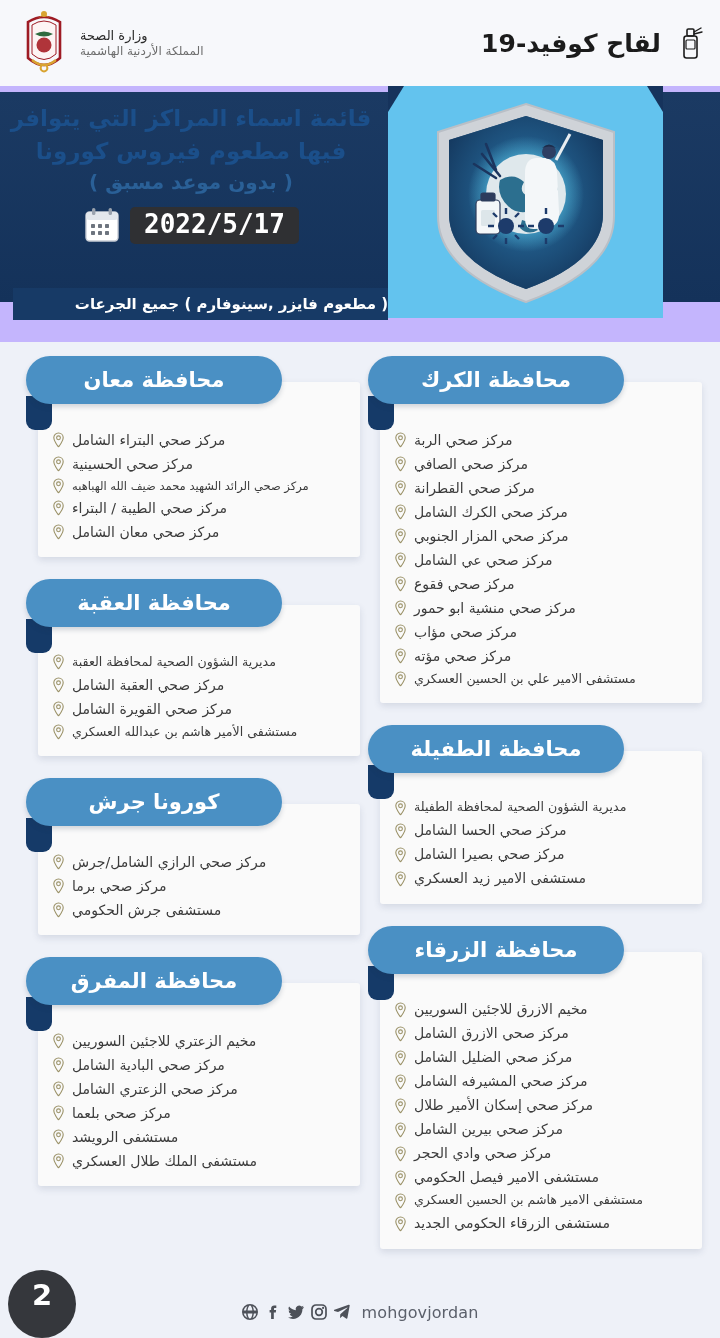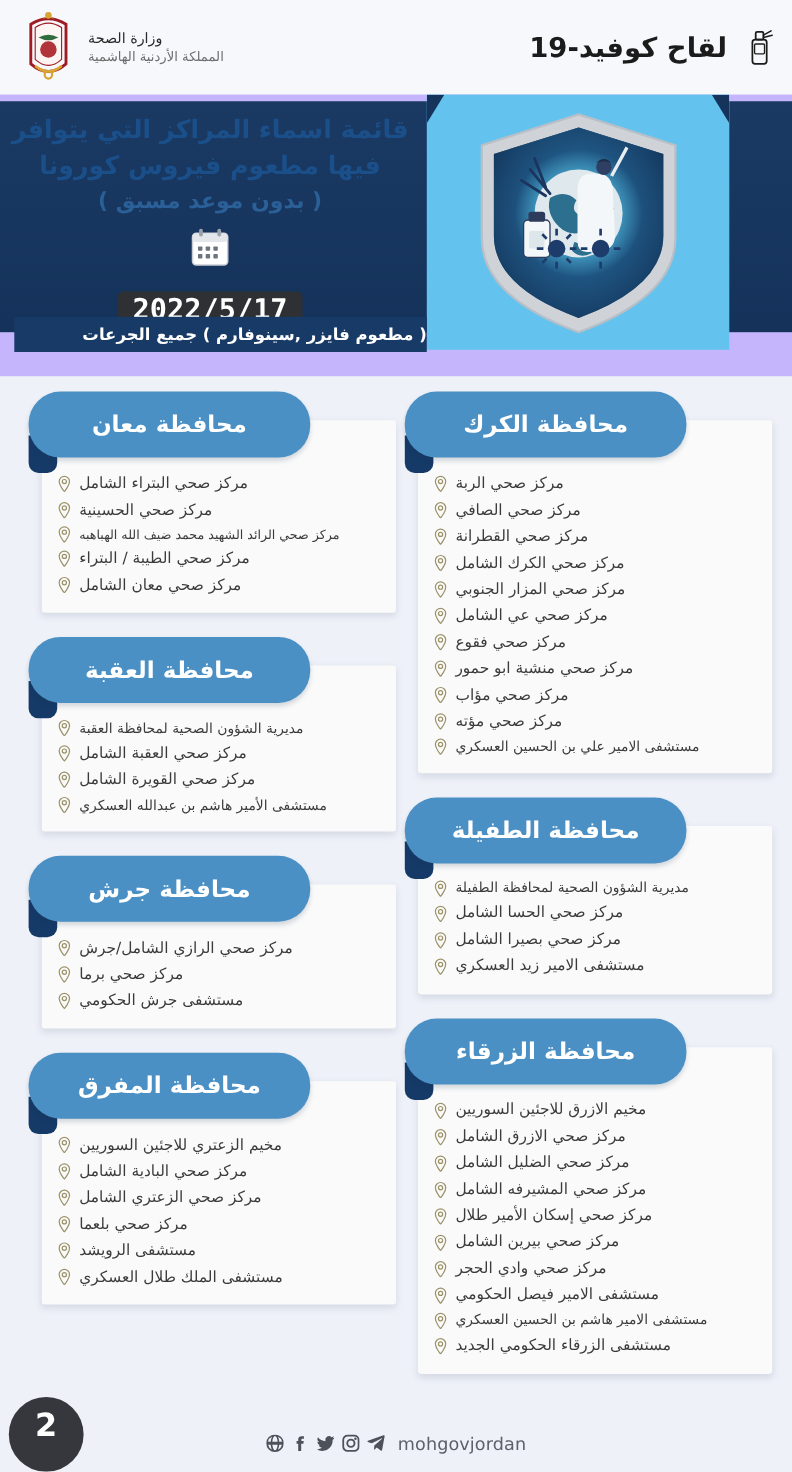--- a/index.html
+++ b/index.html
@@ -113,23 +113,22 @@
     color: #2a6097;
     font-size: 20px;
     font-weight: bold;
     line-height: 1.5;
   }
   .date-row {
     margin-top: 9px;
     display: flex;
     align-items: center;
     justify-content: center;
-    gap: 21px;
+    gap: 9px;
     direction: ltr;
-    flex-direction: column;
   }
   .cal-icon { width: 38px; height: 38px; display: block; }
   .date-pill {
     background: #2f3033;
     color: #ffffff;
     font-family: "DejaVu Sans Mono", "Liberation Mono", monospace;
     font-size: 26px;
     font-weight: bold;
     padding: 3px 14px 5px;
     border-radius: 5px;
@@ -171,21 +170,21 @@
     border-radius: 3px;
     box-shadow: 0 3px 7px rgba(40,55,90,0.13);
     padding: 46px 12px 13px 12px;
     margin-top: 26px;
   }
   .ribbon-wrap {
     position: absolute;
     top: -26px;
     left: -12px;
     right: 78px;
-    height: 60px;
+    height: 48px;
   }
   .ribbon {
     position: absolute;
     inset: 0;
     background: #4a90c4;
     border-radius: 29px;
     display: flex;
     align-items: center;
     justify-content: center;
     box-shadow: 0 3px 5px rgba(30,50,80,0.18);
@@ -670,21 +669,21 @@
               <circle cx="6.5" cy="5.8" r="1.9" fill="none" stroke="#9a9167" stroke-width="1.1"></circle>
             </svg>
             <span class="nm">مستشفى الأمير هاشم بن عبدالله العسكري</span>
           </li>
         </ul>
       </div>
       <div class="card">
         <div class="ribbon-wrap">
           <div class="ribbon-fold"></div>
           <div class="ribbon">
-            <span>محافظة جرش</span>
+            <span>كورونا جرش</span>
           </div>
         </div>
         <ul class="centers">
           <li class="">
             <svg class="pin" viewBox="0 0 13 16">
               <path d="M6.5 1C3.9 1 1.8 3.1 1.8 5.7c0 3.4 4.2 8.6 4.4 8.8.2.2.5.2.6 0 .2-.2 4.4-5.4 4.4-8.8C11.2 3.1 9.1 1 6.5 1z" fill="none" stroke="#9a9167" stroke-width="1.1"></path>
               <circle cx="6.5" cy="5.8" r="1.9" fill="none" stroke="#9a9167" stroke-width="1.1"></circle>
             </svg>
             <span class="nm">مركز صحي الرازي الشامل/جرش</span>
           </li>

